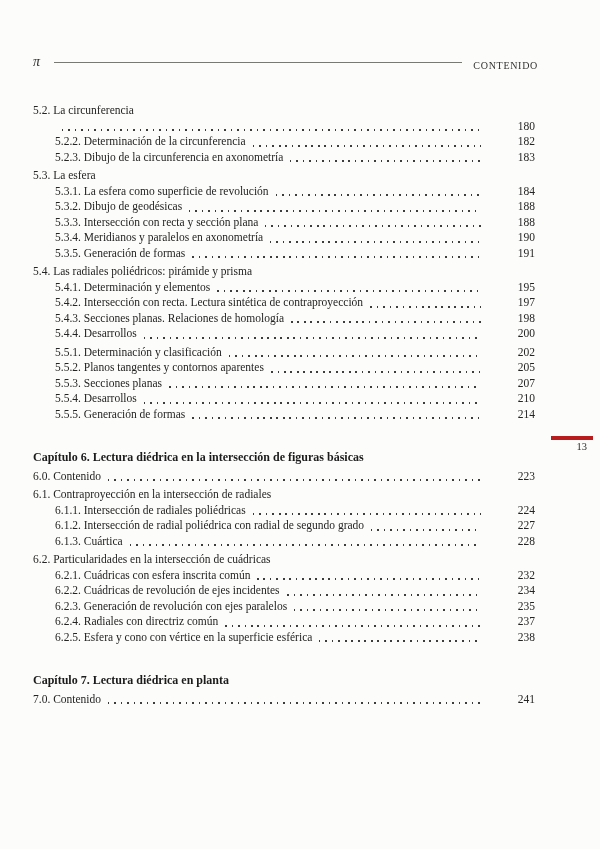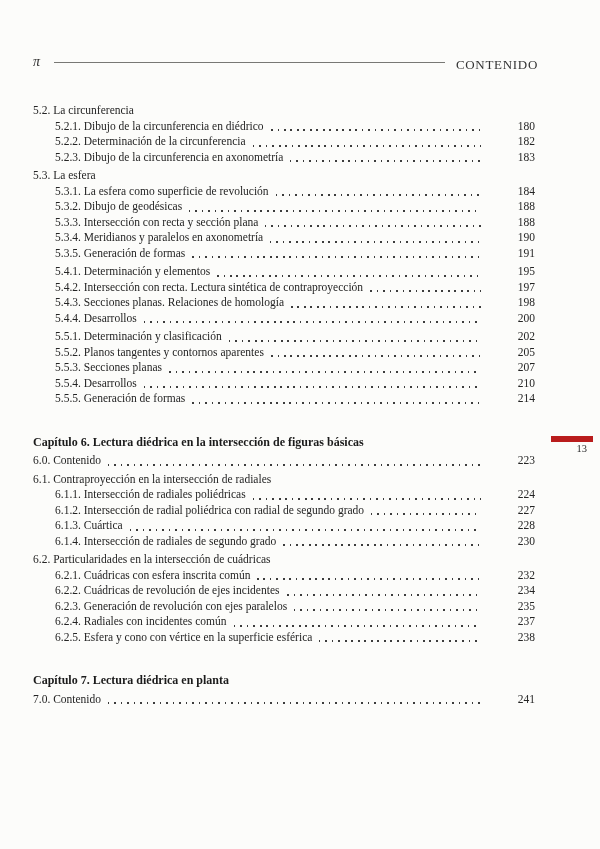--- a/index.html
+++ b/index.html
@@ -33,35 +33,35 @@
     line-height: 14px;
     color: #2c2c2c;
     margin-right: 14px;
   }
   .rule {
     flex: 1;
     height: 1px;
     background: #787874;
   }
   .running-title {
-    font-size: 13px;
+    font-size: 10px;
     letter-spacing: 0.7px;
     color: #333;
     margin-left: 11px;
     white-space: nowrap;
     margin-top: 6px;
   }
 
   
   .margin-pagenum {
     position: absolute;
     top: 436px;
     left: 551px;
     width: 42px;
-    border-top: 6px solid #b91c1c;
+    border-top: 4px solid #b91c1c;
     font-size: 10.5px;
     color: #2c2c2c;
     text-align: right;
     padding: 1px 6px 0 0;
   }
 
   
   .toc {
     position: absolute;
     top: 99px;
@@ -115,21 +115,20 @@
 
   <div class="margin-pagenum">
     <span>13</span>
   </div>
 
   <main id="toc" class="toc">
       <div class="block section">
         <div class="row section-title">5.2. La circunferencia</div>
         <div class="items">
           <div class="row">
-            <span class="lbl">5.2.1. Dibujo de la circunferencia en diédrico</span>
             <span class="leader"></span>
             <span class="pg">180</span>
           </div>
           <div class="row">
             <span class="lbl">5.2.2. Determinación de la circunferencia</span>
             <span class="leader"></span>
             <span class="pg">182</span>
           </div>
           <div class="row">
             <span class="lbl">5.2.3. Dibujo de la circunferencia en axonometría</span>
@@ -162,20 +161,21 @@
             <span class="pg">190</span>
           </div>
           <div class="row">
             <span class="lbl">5.3.5. Generación de formas</span>
             <span class="leader"></span>
             <span class="pg">191</span>
           </div>
         </div>
       </div>
       <div class="block section">
+        <div class="row section-title">5.4. Las radiales poliédricos: pirámide y prisma</div>
         <div class="items">
           <div class="row">
             <span class="lbl">5.4.1. Determinación y elementos</span>
             <span class="leader"></span>
             <span class="pg">195</span>
           </div>
           <div class="row">
             <span class="lbl">5.4.2. Intersección con recta. Lectura sintética de contraproyección</span>
             <span class="leader"></span>
             <span class="pg">197</span>
@@ -242,25 +242,20 @@
           <div class="row">
             <span class="lbl">6.1.2. Intersección de radial poliédrica con radial de segundo grado</span>
             <span class="leader"></span>
             <span class="pg">227</span>
           </div>
           <div class="row">
             <span class="lbl">6.1.3. Cuártica</span>
             <span class="leader"></span>
             <span class="pg">228</span>
           </div>
-          <div class="row">
-            <span class="lbl">6.1.4. Intersección de radiales de segundo grado</span>
-            <span class="leader"></span>
-            <span class="pg">230</span>
-          </div>
         </div>
       </div>
       <div class="block section">
         <div class="row section-title">6.2. Particularidades en la intersección de cuádricas</div>
         <div class="items">
           <div class="row">
             <span class="lbl">6.2.1. Cuádricas con esfera inscrita común</span>
             <span class="leader"></span>
             <span class="pg">232</span>
           </div>
@@ -268,21 +263,21 @@
             <span class="lbl">6.2.2. Cuádricas de revolución de ejes incidentes</span>
             <span class="leader"></span>
             <span class="pg">234</span>
           </div>
           <div class="row">
             <span class="lbl">6.2.3. Generación de revolución con ejes paralelos</span>
             <span class="leader"></span>
             <span class="pg">235</span>
           </div>
           <div class="row">
-            <span class="lbl">6.2.4. Radiales con incidentes común</span>
+            <span class="lbl">6.2.4. Radiales con directriz común</span>
             <span class="leader"></span>
             <span class="pg">237</span>
           </div>
           <div class="row">
             <span class="lbl">6.2.5. Esfera y cono con vértice en la superficie esférica</span>
             <span class="leader"></span>
             <span class="pg">238</span>
           </div>
         </div>
       </div>

